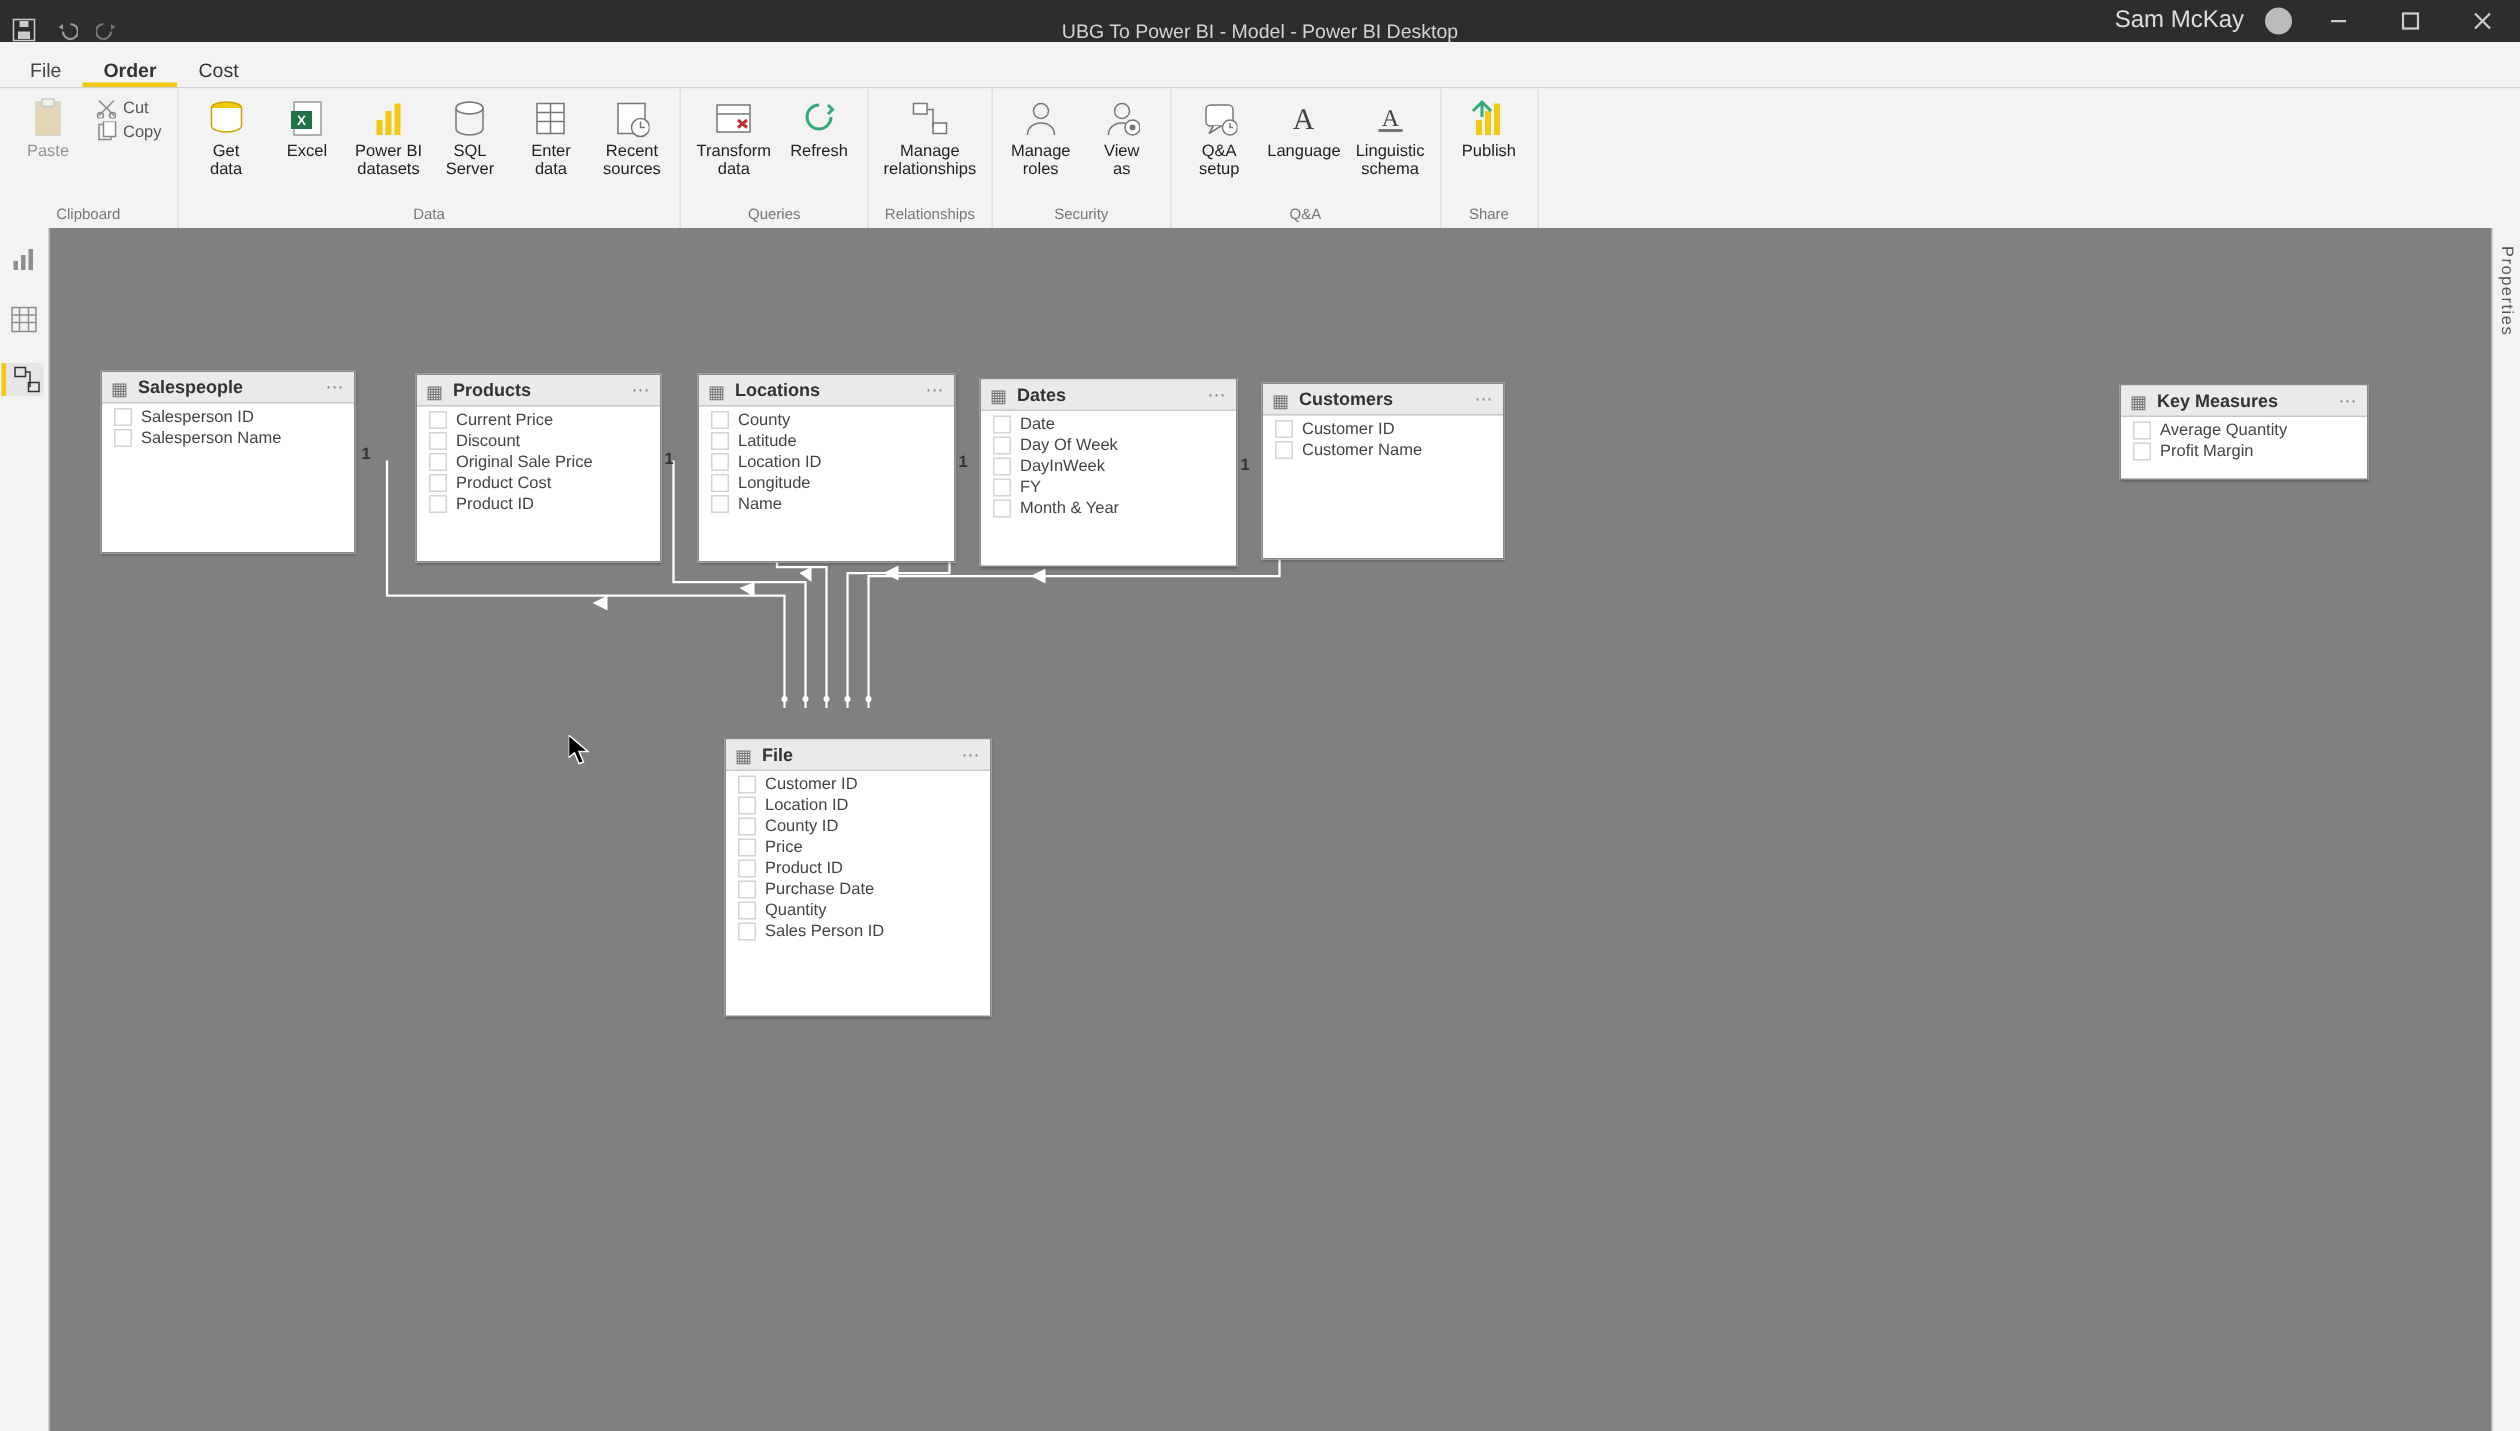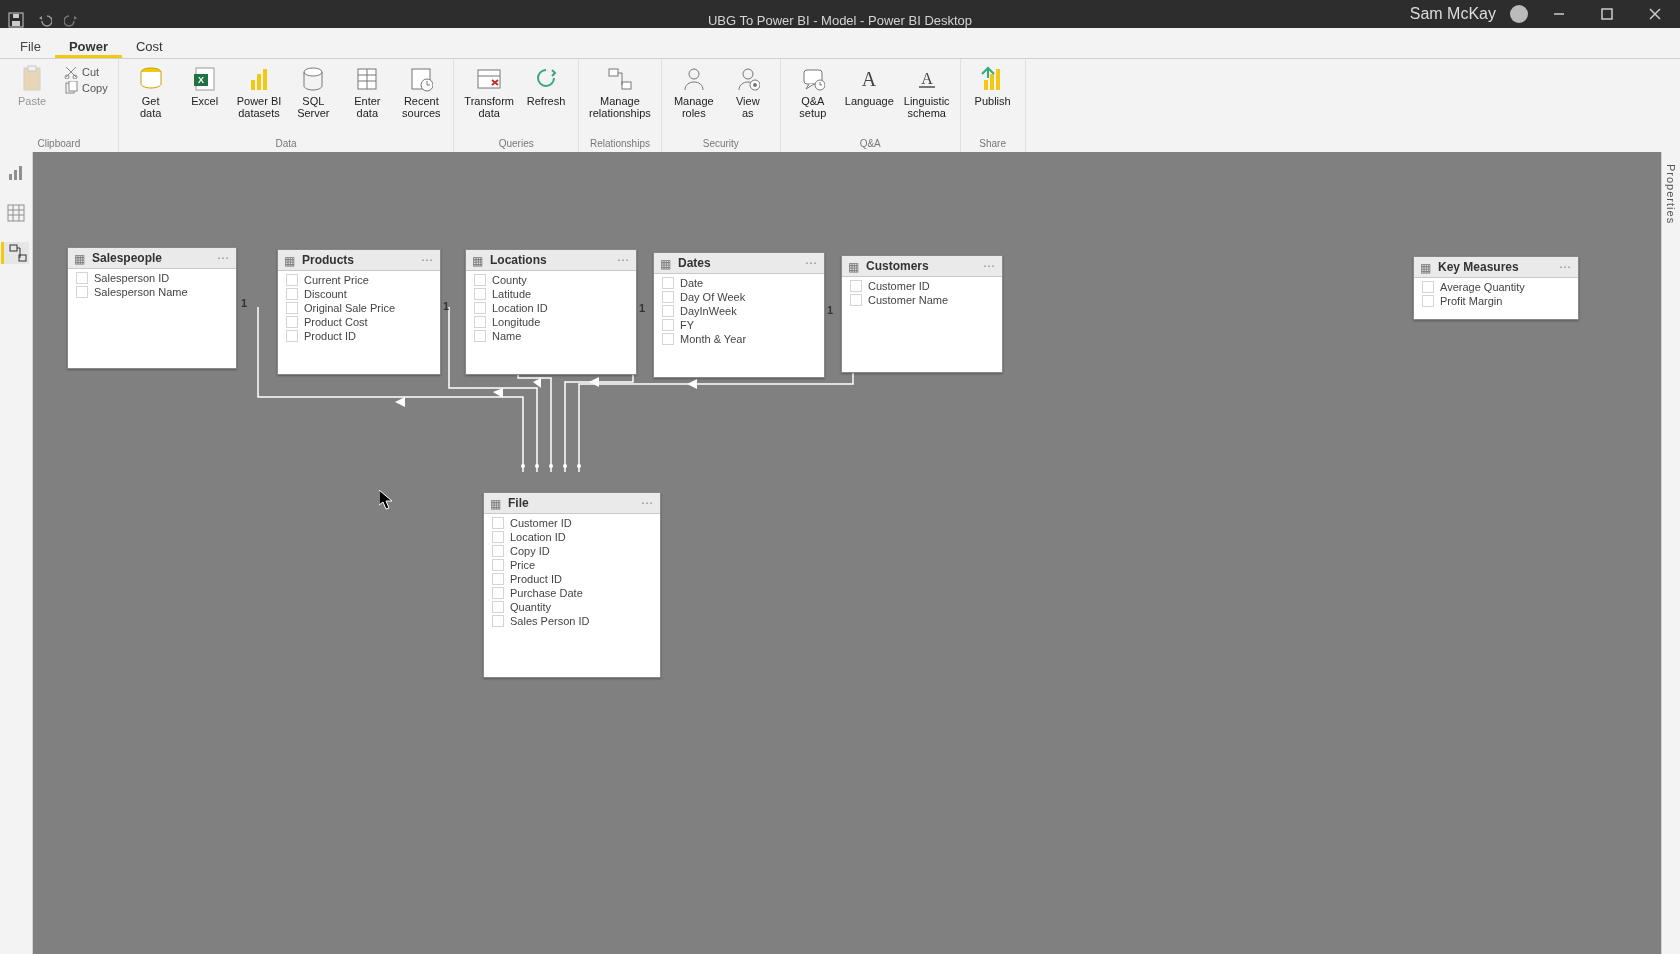--- a/index.html
+++ b/index.html
@@ -120,21 +120,21 @@
       <svg width="12" height="12">
         <line x1="1" y1="1" x2="11" y2="11" stroke="#ccc" stroke-width="1.5"></line>
         <line x1="11" y1="1" x2="1" y2="11" stroke="#ccc" stroke-width="1.5"></line>
       </svg>
     </span>
   </div>
 </div>
 
 <div class="menubar">
   <div class="menu-tab file">File</div>
-  <div class="menu-tab active">Power</div>
+  <div class="menu-tab active">Order</div>
   <div class="menu-tab">Cost</div>
 </div>
 
 <div class="ribbon">
 
   <div class="ribgrp">
     <div class="row">
       <div class="ribbtn disabled">
         <span class="ico">
           <svg width="24" height="28">
@@ -585,21 +585,21 @@
         <div class="fld">
           <span class="fic"></span>
           <span>Customer ID</span>
         </div>
         <div class="fld">
           <span class="fic"></span>
           <span>Location ID</span>
         </div>
         <div class="fld">
           <span class="fic"></span>
-          <span>Copy ID</span>
+          <span>County ID</span>
         </div>
         <div class="fld">
           <span class="fic"></span>
           <span>Price</span>
         </div>
         <div class="fld">
           <span class="fic"></span>
           <span>Product ID</span>
         </div>
         <div class="fld">

